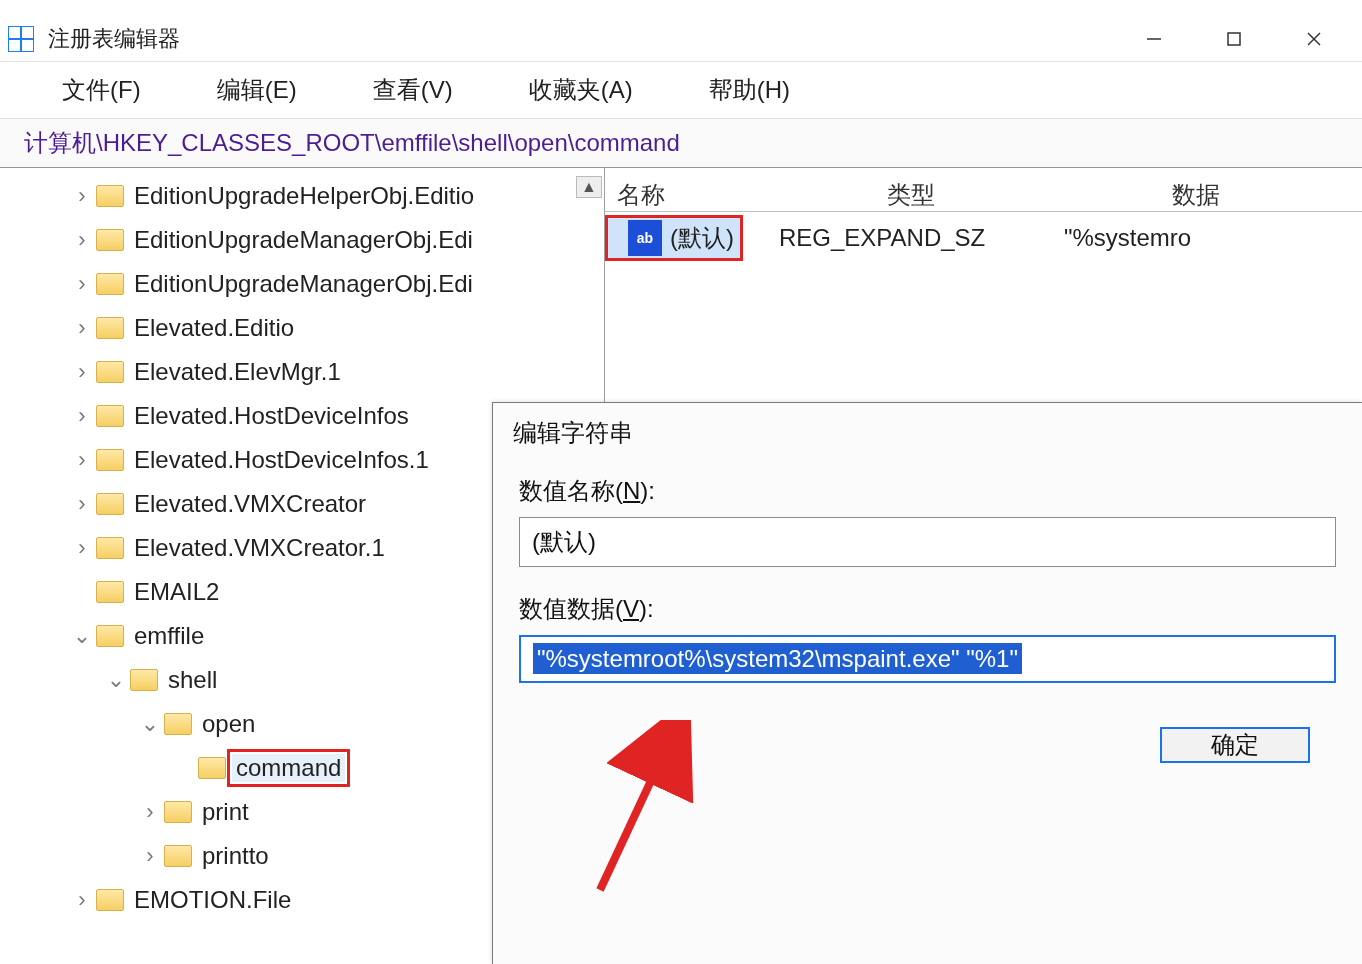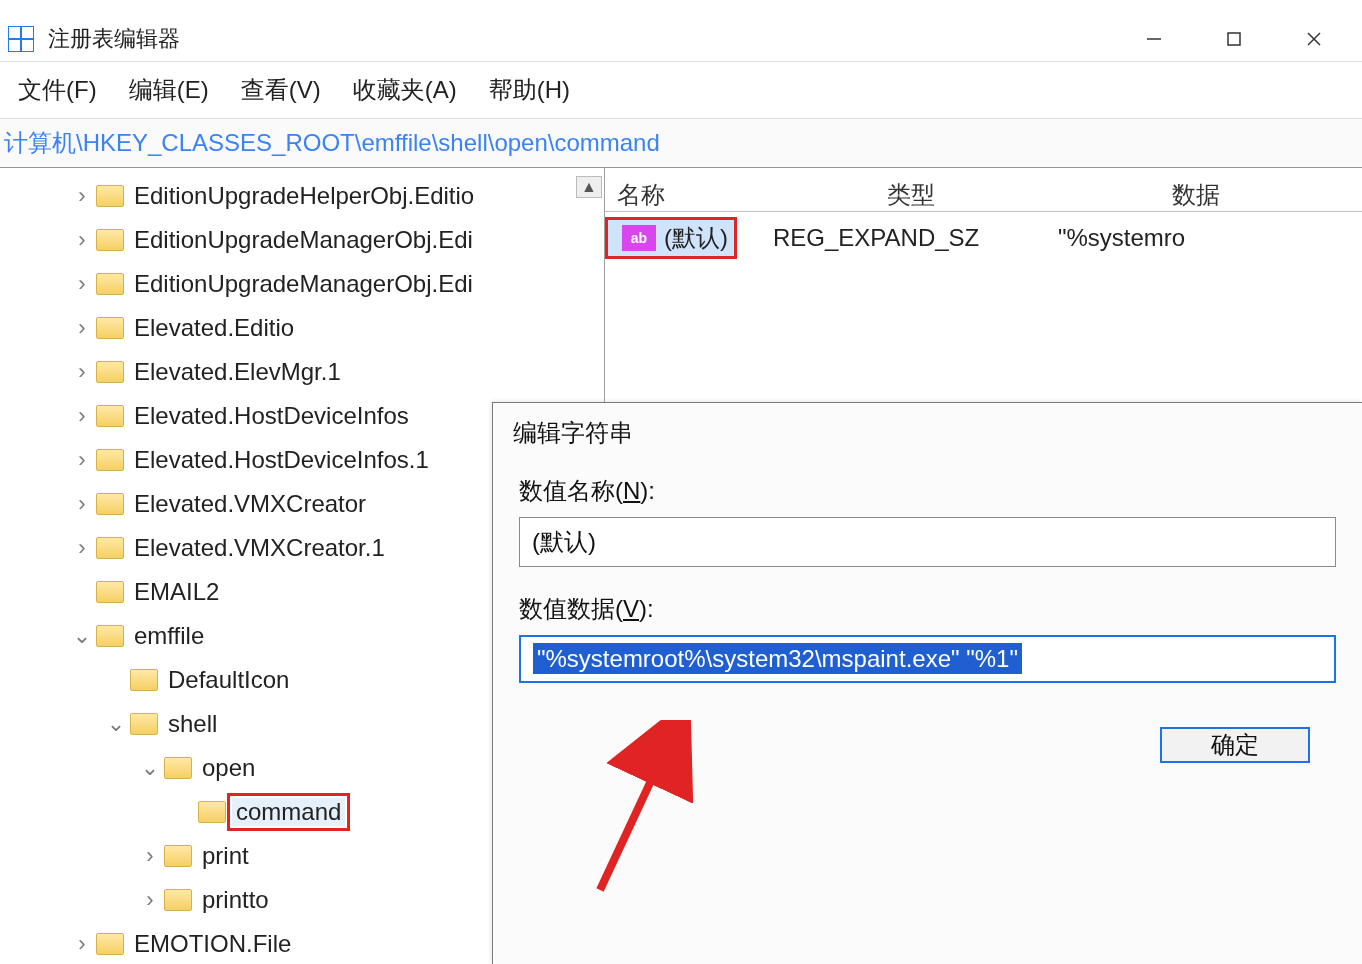--- a/index.html
+++ b/index.html
@@ -9,24 +9,24 @@
 .titlebar { display: flex; align-items: center; height: 46px; padding: 0 8px; background: #fff; border-bottom: 1px solid #e0e0e0; margin-top: 16px; }
 .titlebar .appicon { width: 26px; height: 26px; background: #1f7fe8; display: flex; flex-wrap: wrap; }
 .titlebar .appicon span { width: 11px; height: 11px; background: #fff; margin: 1px; }
 .titlebar .title { margin-left: 14px; font-size: 22px; color: #222; }
 .winctrls { margin-left: auto; display: flex; }
 .winctrls .btn { width: 80px; height: 46px; display: flex; align-items: center; justify-content: center; }
 .winctrls .btn svg { width: 18px; height: 18px; stroke: #333; stroke-width: 1.5; fill: none; }
 
 
 .menubar { display: flex; gap: 32px; padding: 12px 18px; font-size: 24px; color: #222; border-bottom: 1px solid #e0e0e0; }
-.menubar .item { cursor: default; }
-
-
-.addrbar { padding: 8px 4px; font-size: 24px; border-bottom: 1px solid #959595; color: #3b82f6; background:#fafafa; }
+.menubar .item { cursor: default; margin-left: 44px; }
+
+
+.addrbar { padding: 8px 24px; font-size: 24px; border-bottom: 1px solid #959595; color: #4c1d95; background:#fafafa; }
 
 
 .bodywrap { display: flex; height: calc(100% - 46px - 58px - 46px); position: relative; }
 .treepane { width: 605px; border-right: 1px solid #a0a0a0; overflow: hidden; position: relative; padding-top: 6px; }
 .listpane { flex: 1; position: relative; }
 
 
 .tree { font-size: 24px; color: #222; }
 .row { display: flex; align-items: center; height: 44px; white-space: nowrap; }
 .ind { display: inline-block; width: 34px; }
@@ -40,21 +40,21 @@
 .tree-scroll { position:absolute; right:2px; top:8px; width:26px; height:22px; display:flex; align-items:center; justify-content:center; color:#555; font-size:16px; background:#eee; border:1px solid #bbb;}
 
 
 .listhdr { display: flex; font-size: 24px; color: #333; height: 44px; align-items: flex-end; border-bottom: 1px solid #bdbdbd; }
 .listhdr .col { padding: 0 12px; }
 .col-name { width: 270px; }
 .col-type { width: 285px; }
 .col-data { flex: 1; }
 
 .listrow { display: flex; align-items: center; height: 52px; font-size: 24px; }
-.listrow .icon { width: 34px; height: 26px; background: #d946ef; display:flex; align-items:center; justify-content:center; margin: 0 8px 0 8px; }
+.listrow .icon { width: 34px; height: 36px; background: #1d4ed8; display:flex; align-items:center; justify-content:center; margin: 0 8px 0 14px; }
 .listrow .icon span { color:#fff; font-size:14px; font-weight:bold; }
 .listrow .name-box { display:inline-flex; align-items:center; border: 3px solid #e02424; padding: 2px 6px; background:#cfe4fb; }
 .listrow .val-type { width: 285px; }
 .listrow .val-data { flex:1; white-space:nowrap; overflow:hidden; }
 
 
 .dialog { position: absolute; left: 492px; top: 402px; right: 0; bottom: 0; background: #fbfbfb; border: 1px solid #7a7a7a; border-right: none; border-bottom: none; box-shadow: -1px -1px 4px rgba(0,0,0,.1); }
 .dlg-title { padding: 14px 20px 26px 20px; font-size: 24px; color: #111; }
 .dlg-body { padding: 0 26px; font-size: 24px; color:#111; }
 .fieldlabel { margin-bottom: 10px; }
@@ -188,28 +188,20 @@
           <span class="ind"></span>
           <span class="ind"></span>
           <span class="expander open"></span>
           <span class="folder"></span>
           <span class="label">emffile</span>
         </div>
         <div class="row">
           <span class="ind"></span>
           <span class="ind"></span>
           <span class="ind"></span>
-          <span class="expander none"></span>
-          <span class="folder"></span>
-          <span class="label">DefaultIcon</span>
-        </div>
-        <div class="row">
-          <span class="ind"></span>
-          <span class="ind"></span>
-          <span class="ind"></span>
           <span class="expander open"></span>
           <span class="folder"></span>
           <span class="label">shell</span>
         </div>
         <div class="row">
           <span class="ind"></span>
           <span class="ind"></span>
           <span class="ind"></span>
           <span class="ind"></span>
           <span class="expander open"></span>

